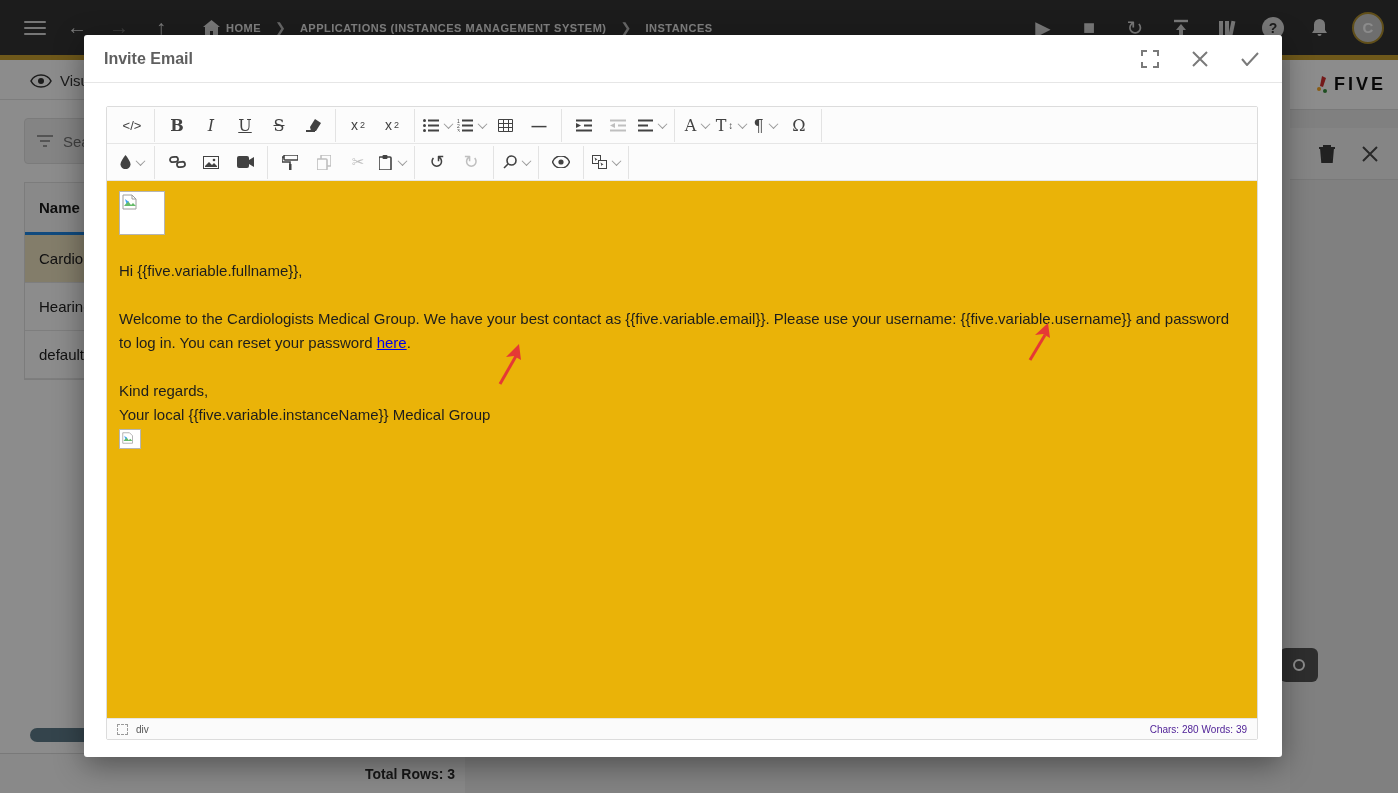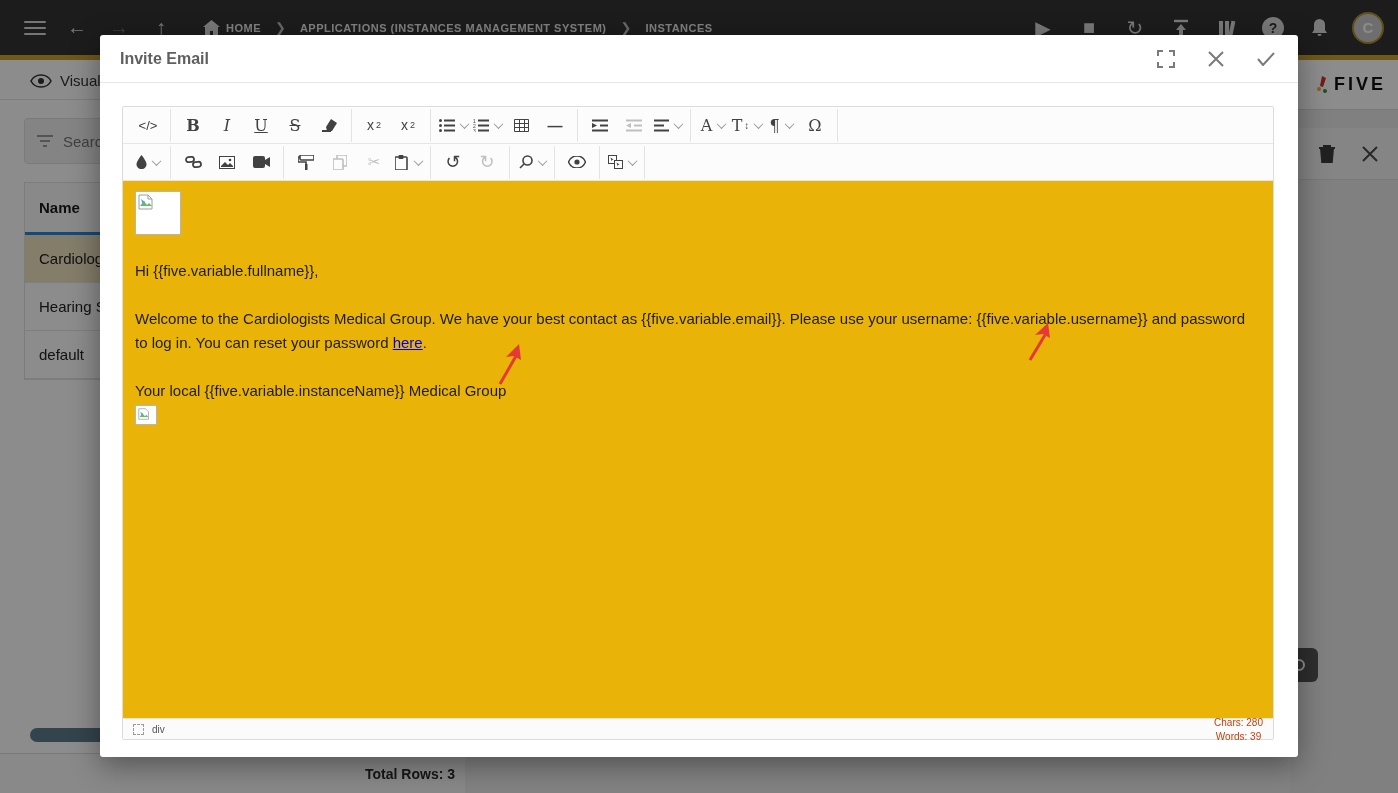--- a/index.html
+++ b/index.html
@@ -33,21 +33,21 @@
   #right-panel { position:absolute; top:5px; right:0; width:108px; height:733px; background:#e9e9e9; }
   .brand { height:50px; background:#fff; display:flex; align-items:center; justify-content:flex-end; padding-right:12px; gap:4px; border-bottom:1px solid #ddd; }
   .brand-word { font-weight:bold; font-size:18px; letter-spacing:3px; color:#111; }
   .panel-actions { height:52px; background:#f3f3f3; display:flex; align-items:center; justify-content:flex-end; gap:26px; padding-right:20px; border-bottom:1px solid #ddd; margin-top:18px; }
   .fab { position:absolute; left:-10px; top:588px; width:38px; height:34px; background:#555; border-radius:6px; color:#fff; font-size:14px; display:flex; align-items:center; justify-content:center; }
 
   
   #overlay { top:0; left:0; width:1398px; height:793px; background:rgba(0,0,0,0.45); z-index:2; }
 
   
-  #modal { top:35px; left:100px; width:1198px; height:722px; background:#fff; border-radius:3px; box-shadow:0 8px 30px rgba(0,0,0,.4); z-index:3; }
+  #modal { top:35px; left:84px; width:1198px; height:722px; background:#fff; border-radius:3px; box-shadow:0 8px 30px rgba(0,0,0,.4); z-index:3; }
   .modal-header { height:48px; display:flex; align-items:center; padding:0 20px; border-bottom:1px solid #e6e6e6; }
   .modal-title { font-size:16px; color:#5f5f5f; font-weight:bold; }
   .modal-header .actions { margin-left:auto; display:flex; gap:26px; }
   .maction { width:24px; height:24px; cursor:pointer; display:flex; align-items:center; justify-content:center; }
 
   
   #editor { position:absolute; left:22px; top:71px; width:1152px; height:634px; border:1px solid #dcdcdc; border-radius:2px; display:flex; flex-direction:column; }
   .tb-row { height:37px; background:#fcfcfc; border-bottom:1px solid #e6e6e6; display:flex; align-items:center; padding:0 8px; }
   .fr-btn { min-width:34px; height:30px; display:flex; align-items:center; justify-content:center; color:#424242; font-size:15px; cursor:pointer; border-radius:2px; gap:2px; }
   .fr-btn.disabled { opacity:.32; cursor:default; }
@@ -58,21 +58,21 @@
   .supsub small { font-size:9px; }
 
   
   #canvas { flex:1; background:#eab308; padding:10px 12px; font-size:15px; color:#1d1d1d; line-height:24px; overflow:hidden; }
   .broken-img { width:46px; height:44px; border:1px solid #b5b5b5; display:inline-flex; align-items:flex-start; padding:2px; background:#fff; }
   .broken-img.small { width:22px; height:20px; }
   .body-link { color:#0000ee; text-decoration:underline; cursor:pointer; }
   .spacer { height:24px; }
 
   .status-bar { height:21px; background:#fbfbfb; border-top:1px solid #e6e6e6; display:flex; align-items:center; padding:0 10px; font-size:10px; color:#555; gap:8px;text-align:center; }
-  .status-bar .counts { margin-left:auto; display:flex; gap:3px; color:#c2410c;flex-direction:column; }
+  .status-bar .counts { margin-left:auto; display:flex; gap:3px; color:#4c1d95; }
   .tag-icon { width:11px; height:11px; border:1px dashed #9a9a9a; }
 
   .red-arrow { position:absolute; z-index:4; pointer-events:none; }
   svg { display:block; }
 </style>
 </head>
 <body>
 
 <div id="appbg" class="layer">
   <div id="goldstrip"></div>
@@ -394,20 +394,21 @@
             <path d="M10 1v4h4" fill="none" stroke="#9e9e9e"></path>
             <path d="M2 12l4-5 3 4 2-2 3 3" fill="#66bb6a"></path>
             <path d="M3 5l4 3-2 .5L4.5 10z" fill="#42a5f5"></path>
           </svg>
       </div>
       <div class="spacer"></div>
       <div>Hi {{five.variable.fullname}},</div>
       <div class="spacer"></div>
       <div style="max-width:1120px;"><span>Welcome to the Cardiologists Medical Group. We have your best contact as {{five.variable.email}}. Please use your username: {{five.variable.username}} and password to log in. You can reset your password </span><a class="body-link">here</a><span>.</span></div>
       <div class="spacer"></div>
+      <div>Kind regards,</div>
       <div>Your local {{five.variable.instanceName}} Medical Group</div>
       <div class="broken-img small">
         <svg width="12" height="12" viewBox="0 0 16 16">
             <path d="M1 1h9l4 4v10H1z" fill="#fff" stroke="#9e9e9e"></path>
             <path d="M2 12l4-5 3 4 2-2 3 3" fill="#66bb6a"></path>
             <path d="M3 5l4 3-2 .5L4.5 10z" fill="#42a5f5"></path>
           </svg>
       </div>
       <div class="spacer"></div>
     </div>

